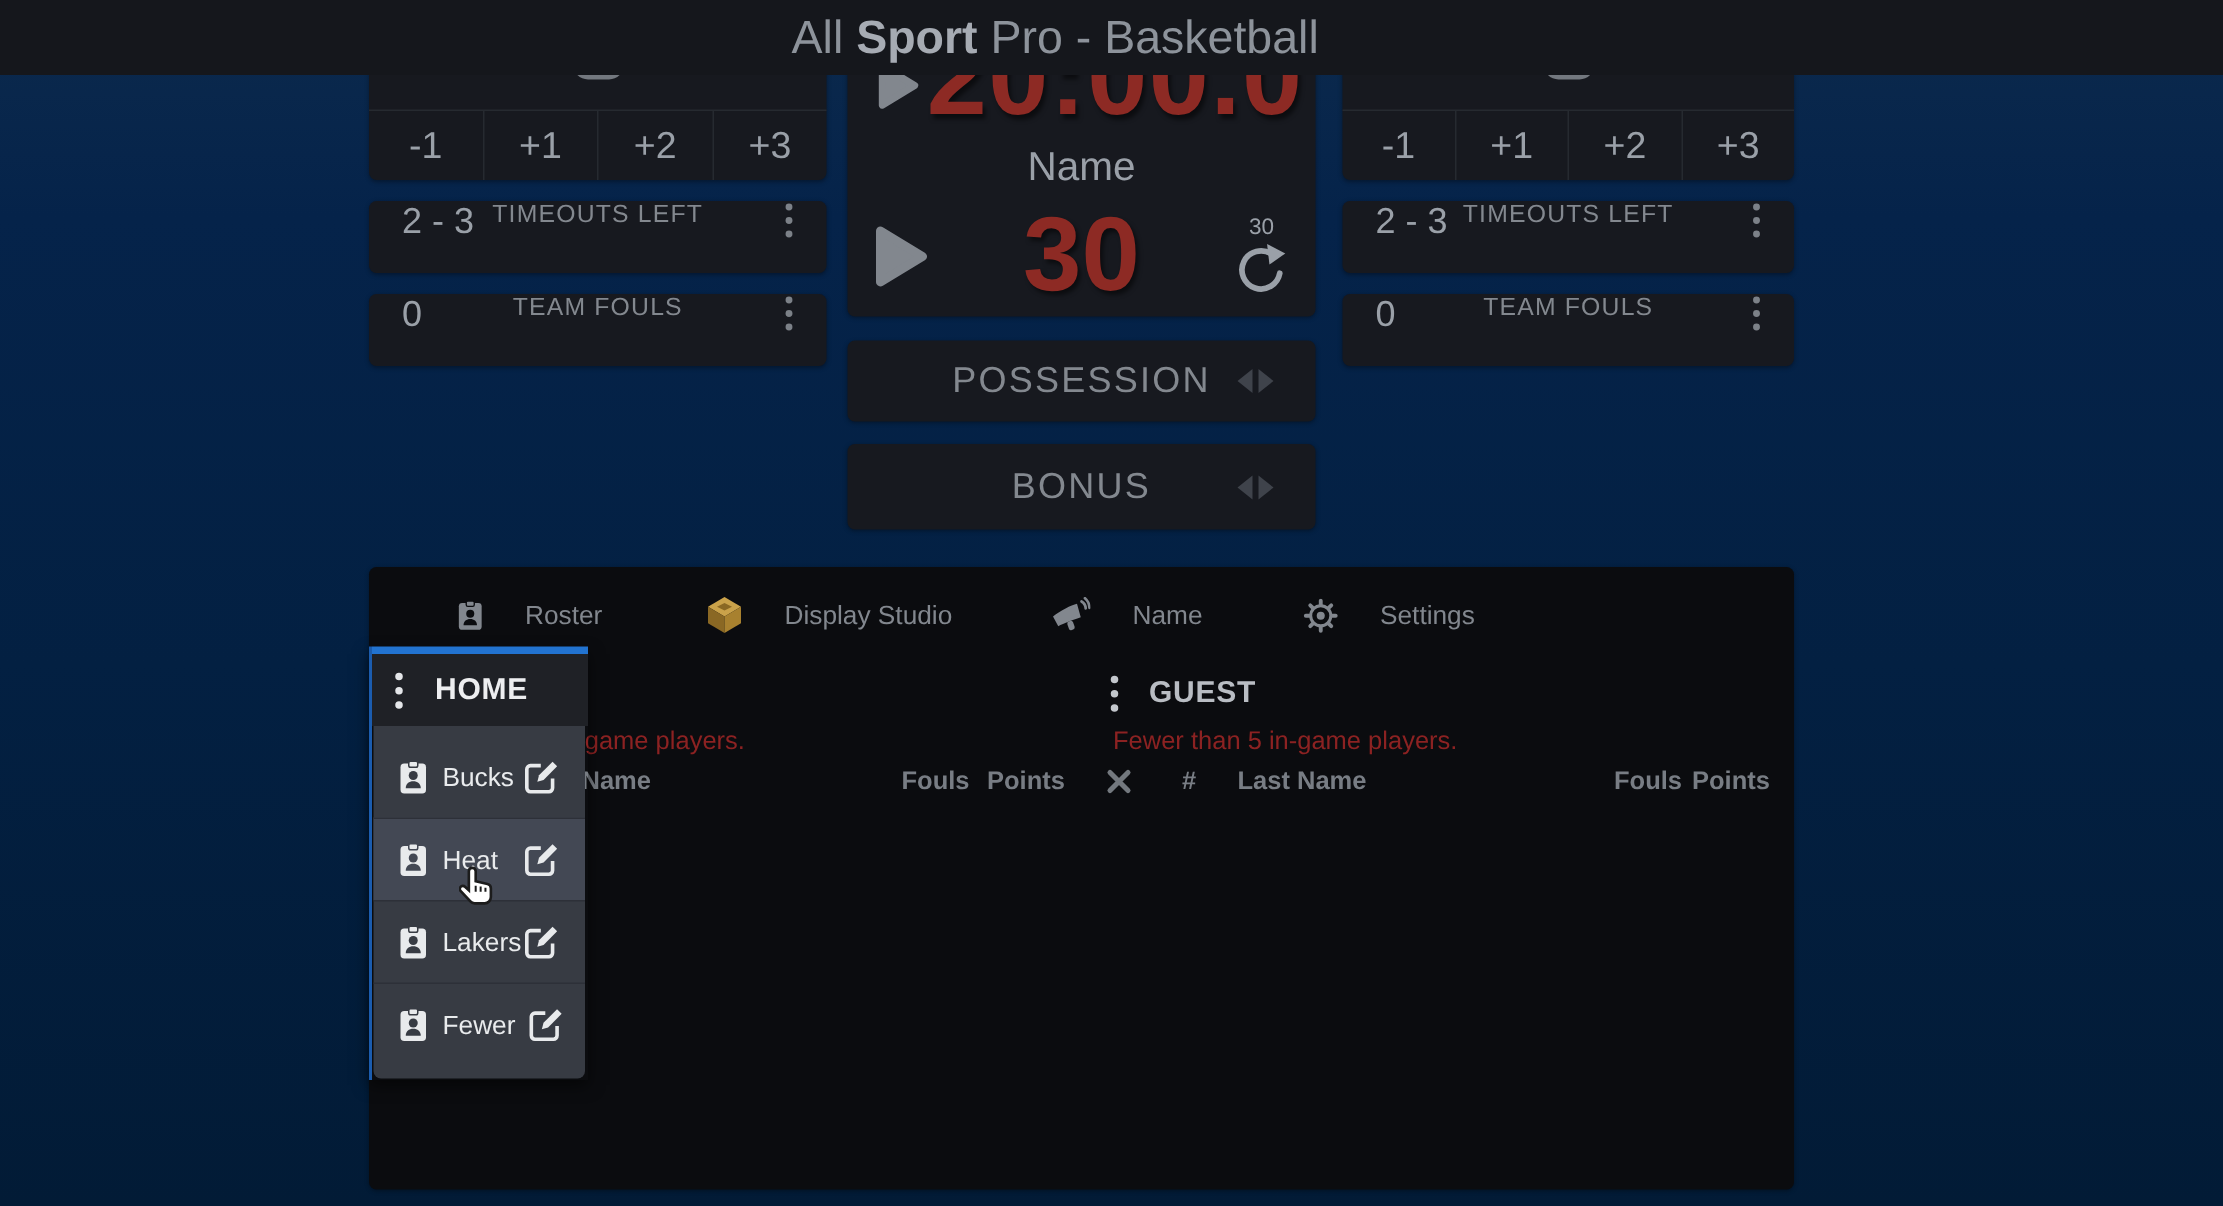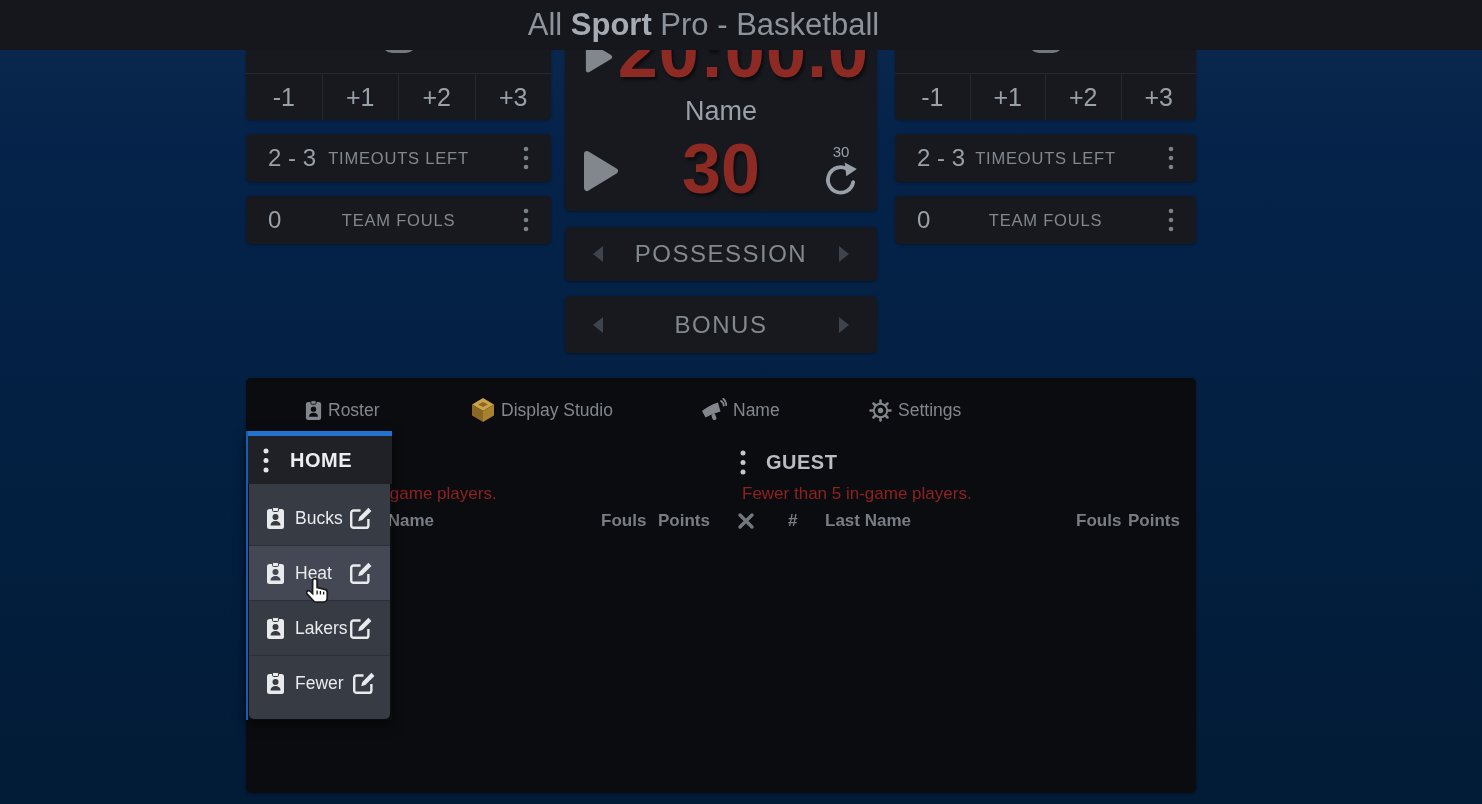--- a/index.html
+++ b/index.html
@@ -18,42 +18,42 @@
   
   .panel{position:absolute;background:#17191f;border-radius:5px;box-shadow:0 1px 3px rgba(0,0,0,.35);}
   
   .score-panel{top:-82px;height:202px;}
   .score-chevron{position:absolute;left:50%;transform:translateX(-50%);top:125px;width:34px;height:10px;
     background:#73787f;border-radius:0 0 17px 17px;}
   .score-buttons{position:absolute;left:0;right:0;bottom:0;height:46px;border-top:1px solid #262a30;display:flex;}
   .score-btn{flex:1;display:flex;align-items:center;justify-content:center;font-size:25px;color:#9aa0a8;cursor:pointer;}
   .score-btn + .score-btn{border-left:1px solid #262a30;}
   
-  .stat-row{height:48px;display:flex;align-items:center;padding:0 20px 0 22px;box-sizing:border-box;}
+  .stat-row{height:48px;display:flex;align-items:flex-start;padding:0 20px 0 22px;box-sizing:border-box;}
   .stat-value{font-size:24px;color:#9aa0a8;min-width:64px;}
   .stat-label{position:absolute;left:0;right:0;text-align:center;font-size:16.5px;letter-spacing:.8px;color:#83888f;}
   .stat-kebab{margin-left:auto;z-index:2;cursor:pointer;}
   
   .clock-panel{left:565px;top:-82px;width:312px;height:293px;}
   .main-clock{position:absolute;right:8px;top:98px;font-size:72px;font-weight:700;line-height:1;color:#8d2a24;
     text-shadow:2px 3px 3px rgba(0,0,0,.5);letter-spacing:1px;}
   .main-play{position:absolute;left:18px;top:122px;cursor:pointer;}
   .shot-title{position:absolute;left:0;right:0;top:178px;text-align:center;font-size:27px;color:#9aa0a8;}
   .shot-play{position:absolute;left:18px;top:230px;cursor:pointer;}
   .shot-clock{position:absolute;left:0;right:0;top:216px;text-align:center;font-size:70px;font-weight:700;line-height:1;
     color:#8d2a24;text-shadow:2px 3px 3px rgba(0,0,0,.5);}
   .reset-group{position:absolute;right:16px;top:226px;width:40px;text-align:center;cursor:pointer;}
   .reset-value{font-size:15px;color:#9aa0a8;line-height:1;margin-bottom:2px;}
   
-  .toggle-bar{left:565px;width:312px;display:flex;align-items:center;justify-content:space-between;
+  .toggle-bar{left:565px;width:312px;display:flex;align-items:center;justify-content:flex-end;
     padding:0 26px;box-sizing:border-box;cursor:pointer;}
   .toggle-label{position:absolute;left:0;right:0;text-align:center;font-size:24px;letter-spacing:1.5px;color:#83888f;}
   
   .roster-panel{left:246px;top:378px;width:950px;height:415px;background:#0b0c0f;}
-  .tab{position:absolute;top:396px;height:28px;display:flex;align-items:center;gap:6px;cursor:pointer;text-align:right;}
+  .tab{position:absolute;top:396px;height:28px;display:flex;align-items:center;gap:28px;cursor:pointer;text-align:right;}
   .tab-label{font-size:17.5px;color:#82878e;}
   .team-head{position:absolute;top:448px;height:28px;display:flex;align-items:center;gap:18px;}
   .team-title{font-size:20px;font-weight:700;letter-spacing:.5px;color:#b9bdc3;}
   .warning{position:absolute;top:484px;font-size:17px;color:#8c2222;}
   .colhead{position:absolute;top:511px;font-size:17px;font-weight:700;color:#787d84;}
   .col-x{position:absolute;top:512px;cursor:pointer;}
   
   .dropdown{position:absolute;left:246px;top:431px;width:146px;z-index:40;border-left:2px solid #1b5cae;
     box-sizing:border-box;box-shadow:0 4px 10px rgba(0,0,0,.55);}
   .dd-indicator{height:5px;background:#2273d0;}

